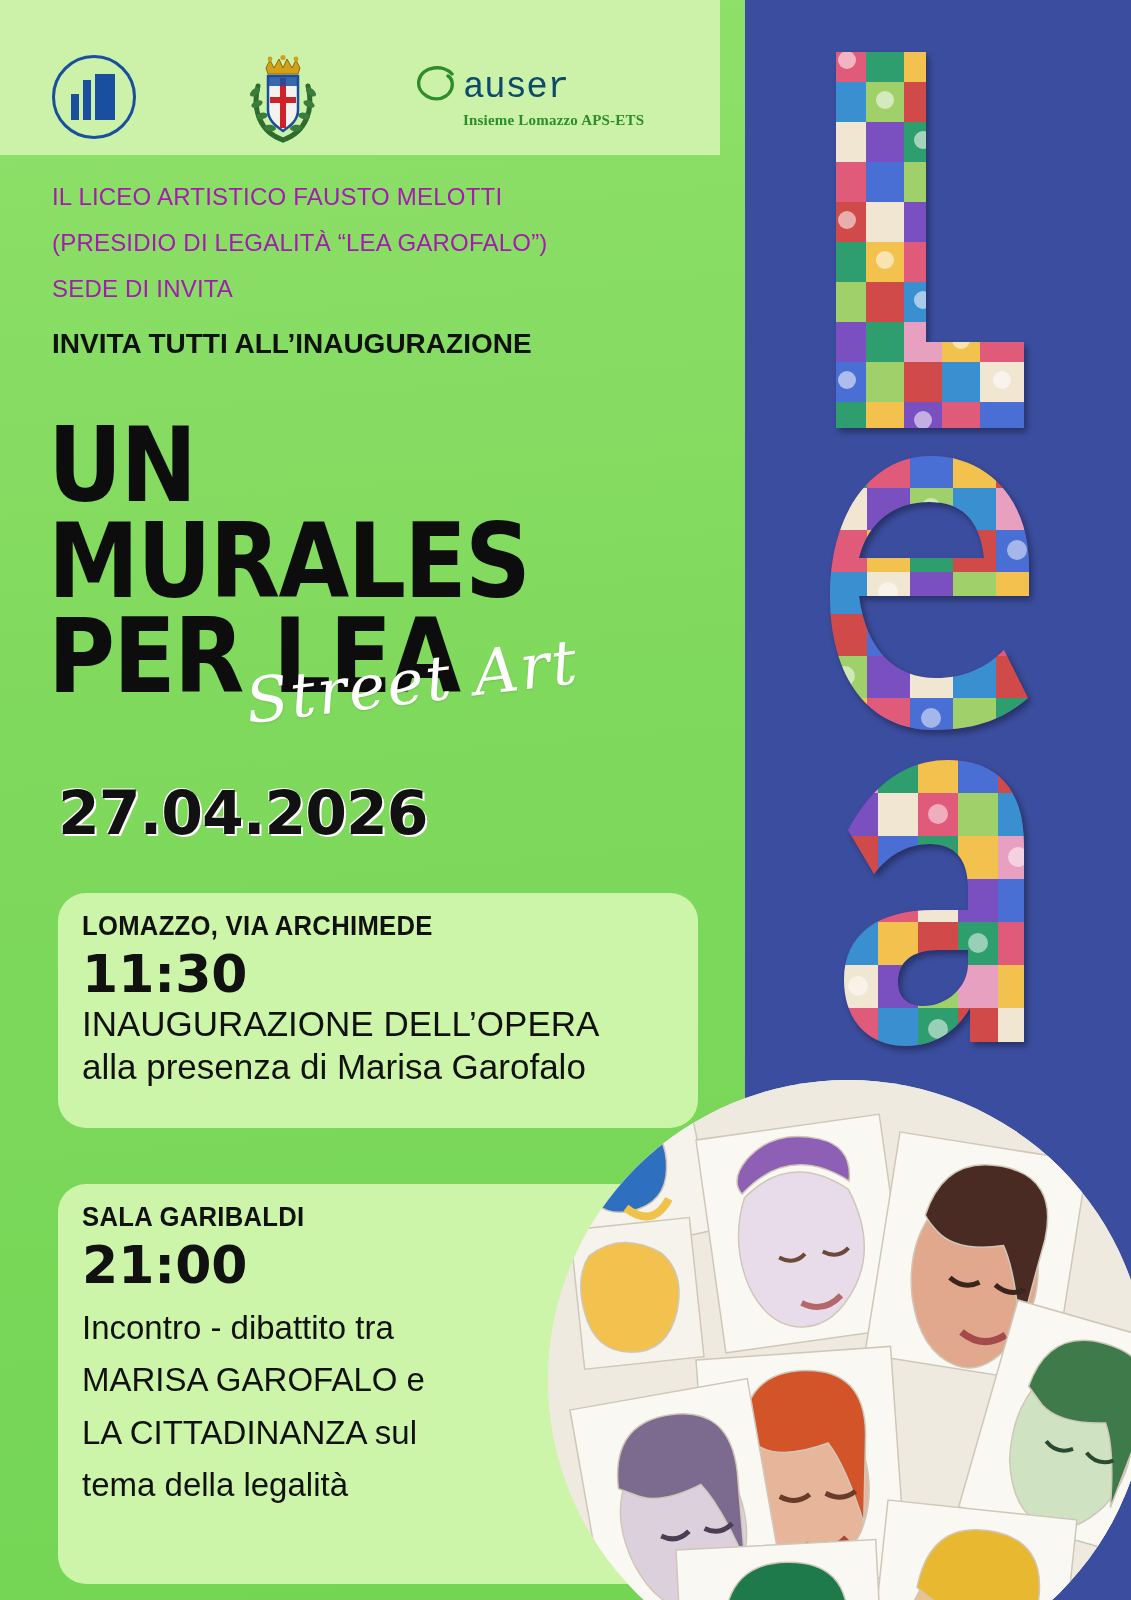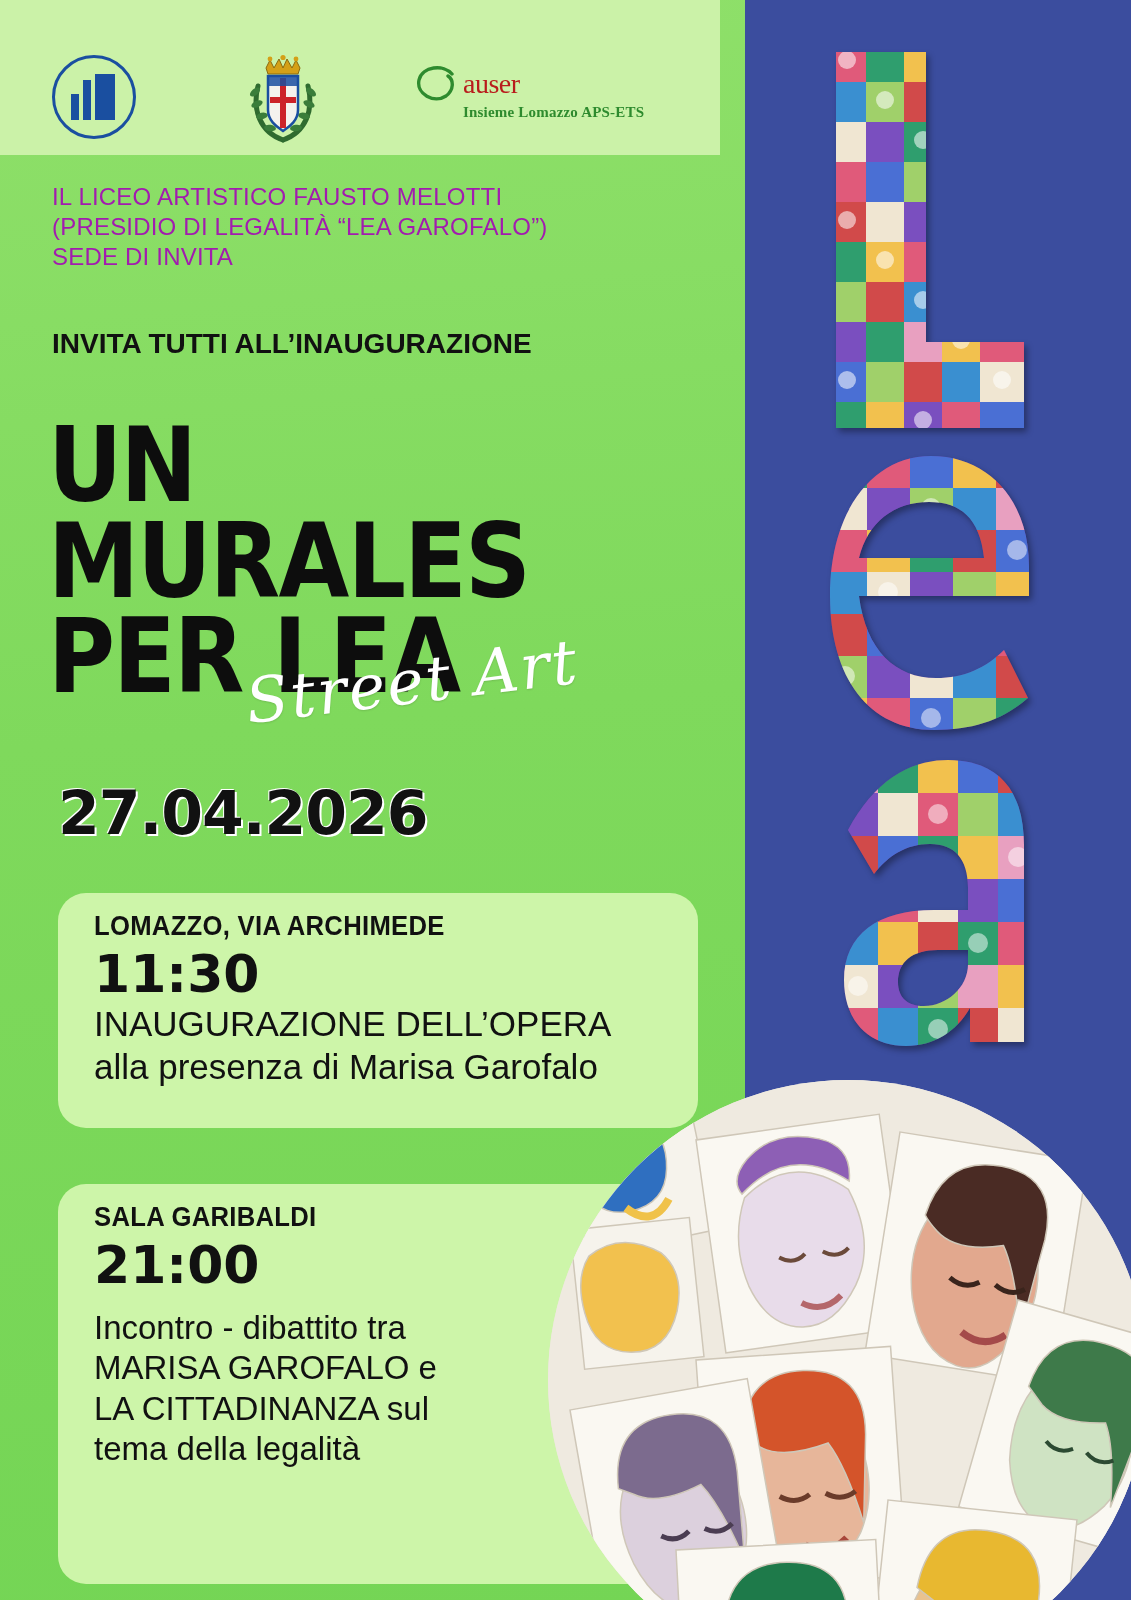--- a/index.html
+++ b/index.html
@@ -68,23 +68,23 @@
     position: absolute;
     left: 240px; top: 52px;
     width: 86px; height: 92px;
   }
   .logo-auser {
     position: absolute;
     left: 415px; top: 70px;
     width: 280px; height: 70px;
   }
   .auser-word {
-    font-family: Liberation Serif, serif;
-    font-size: 28px;
-    color: #b91c1c;
+    font-family: Liberation Mono, monospace;
+    font-size: 36px;
+    color: #0c4a6e;
     letter-spacing: -0.5px;
     line-height: 1;
   }
   .auser-sub {
     font-family: "Liberation Serif", serif;
     font-weight: bold;
     font-size: 15px;
     color: #2e8b2e;
     margin-top: 6px;
     letter-spacing: 0.2px;
@@ -98,21 +98,21 @@
   .intro {
     position: absolute;
     left: 52px; top: 182px;
     width: 640px;
     color: #a21caf;
     font-weight: normal;
     font-size: 24px;
     line-height: 1.25;
     letter-spacing: 0.2px;
   }
-  .intro .l2 { margin-top: 0; }
+  .intro .l2 { margin-top: 16px; }
   .invite {
     position: absolute;
     left: 52px; top: 325px;
     width: 640px;
     color: #111;
     font-weight: bold;
     font-size: 28px;
     line-height: 1.35;
   }
   .bigtitle {
@@ -147,21 +147,21 @@
     font-size: 60px;
     color: #111;
     letter-spacing: -1px;
     text-shadow: 2px 2px 0 #ffffff, -1px -1px 0 #ffffff;
   }
   
   .card {
     position: absolute;
     background: #cdf5a9;
     border-radius: 28px;
-    padding: 18px 26px 22px 36px;
+    padding: 18px 26px 22px 24px;
     box-sizing: border-box;
   }
   .card1 { left: 58px; top: 893px; width: 640px; height: 235px; }
   .card2 { left: 58px; top: 1184px; width: 600px; height: 400px; }
   .card .place {
     font-weight: bold;
     font-size: 27px;
     color: #111;
     letter-spacing: 0.3px;
     transform: scaleX(0.95);
@@ -173,21 +173,21 @@
     font-size: 52px;
     color: #111;
     line-height: 1.1;
     margin-top: 4px;
   }
   .card .line {
     font-size: 35px;
     color: #111;
     line-height: 1.22;
   }
-  .card .line.small { font-size: 33px; }
+  .card .line.small { font-size: 33px; margin-top: 12px; }
   
   .lea-wrap {
     position: absolute;
     left: 790px; top: 42px;
     width: 300px; height: 1030px;
   }
   .letter {
     position: absolute;
     filter: drop-shadow(3px 4px 3px rgba(0,0,0,0.35));
   }

